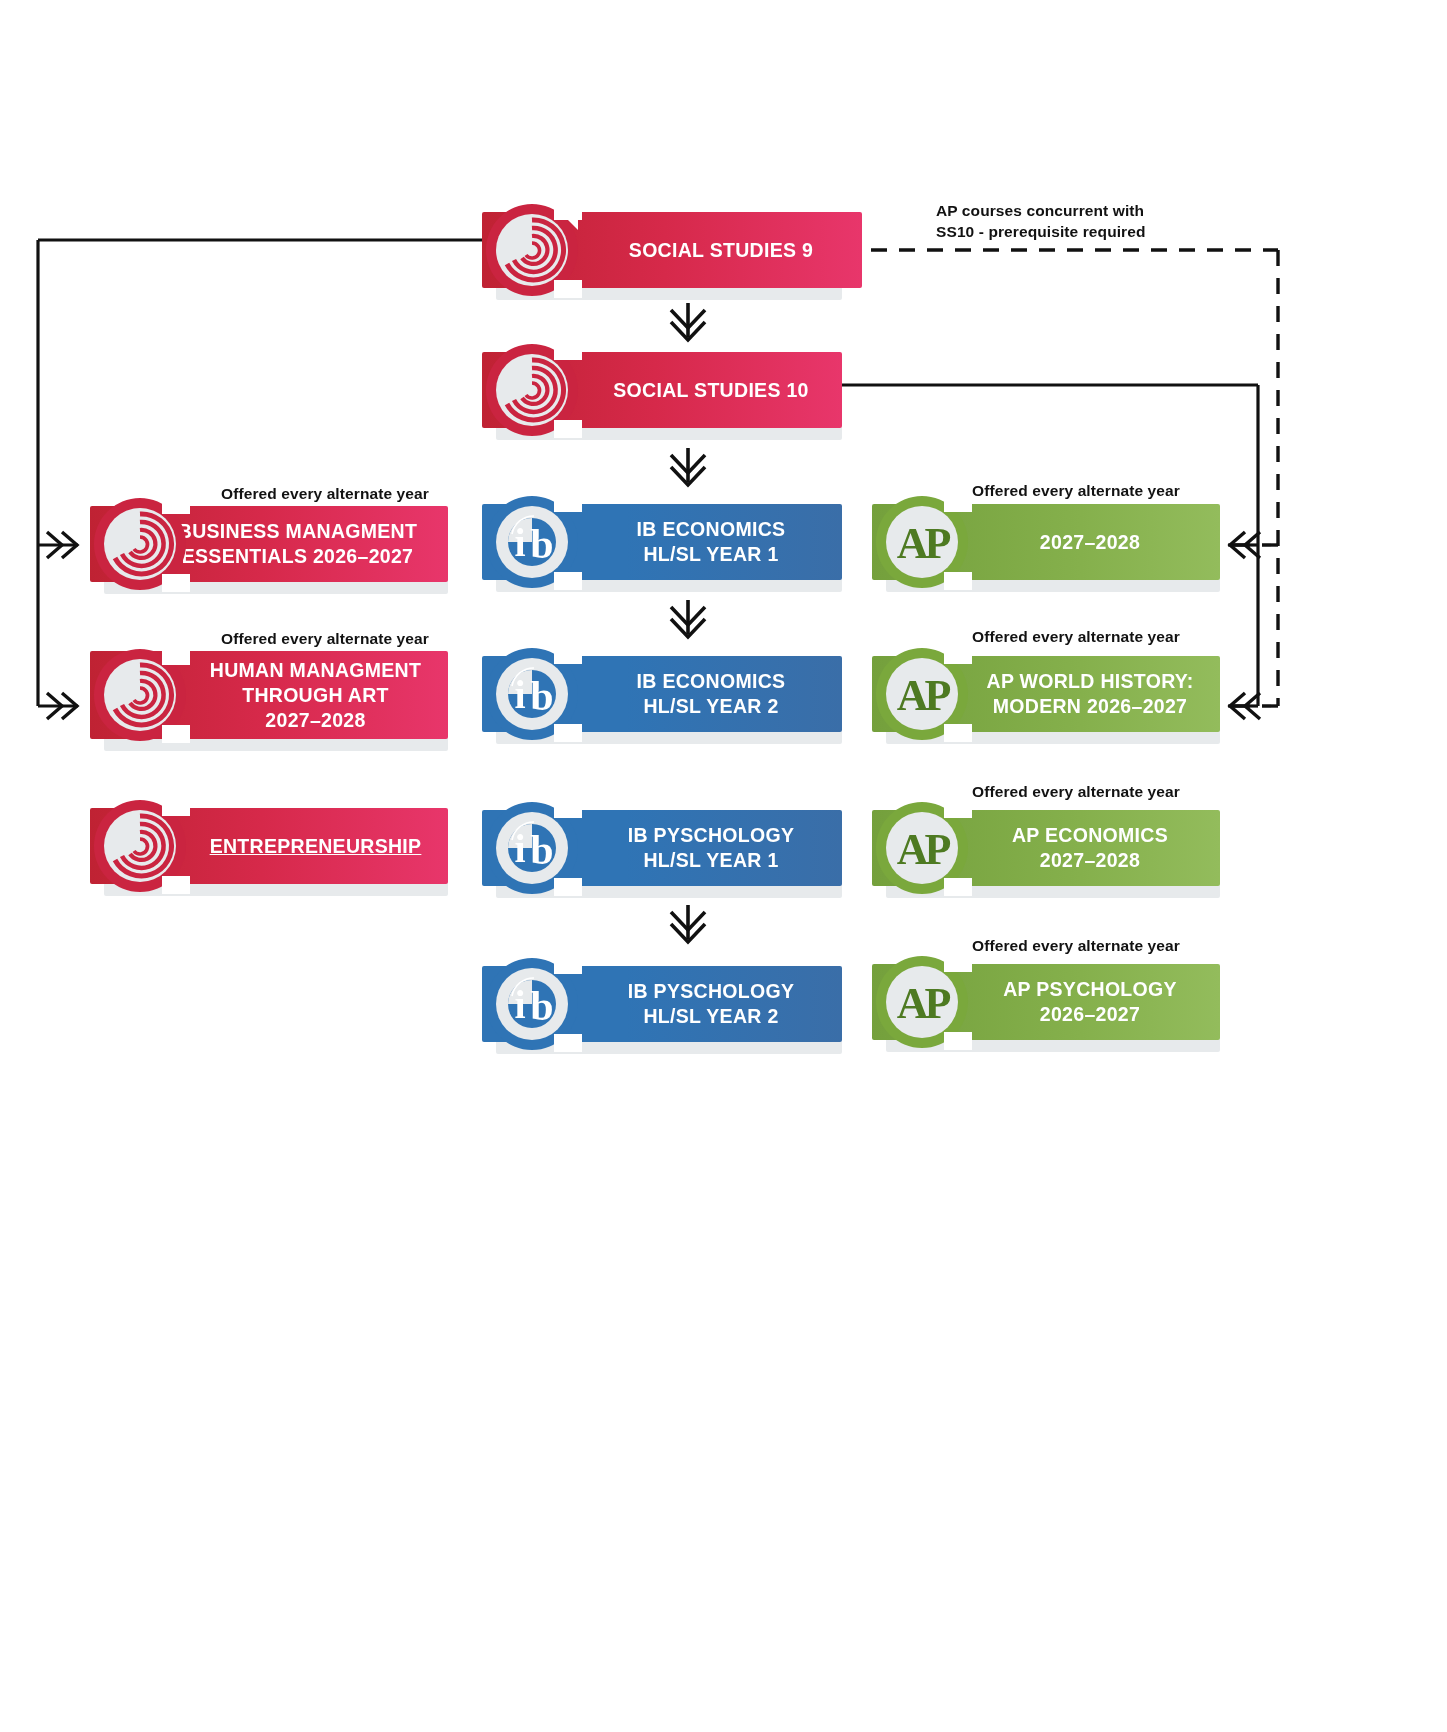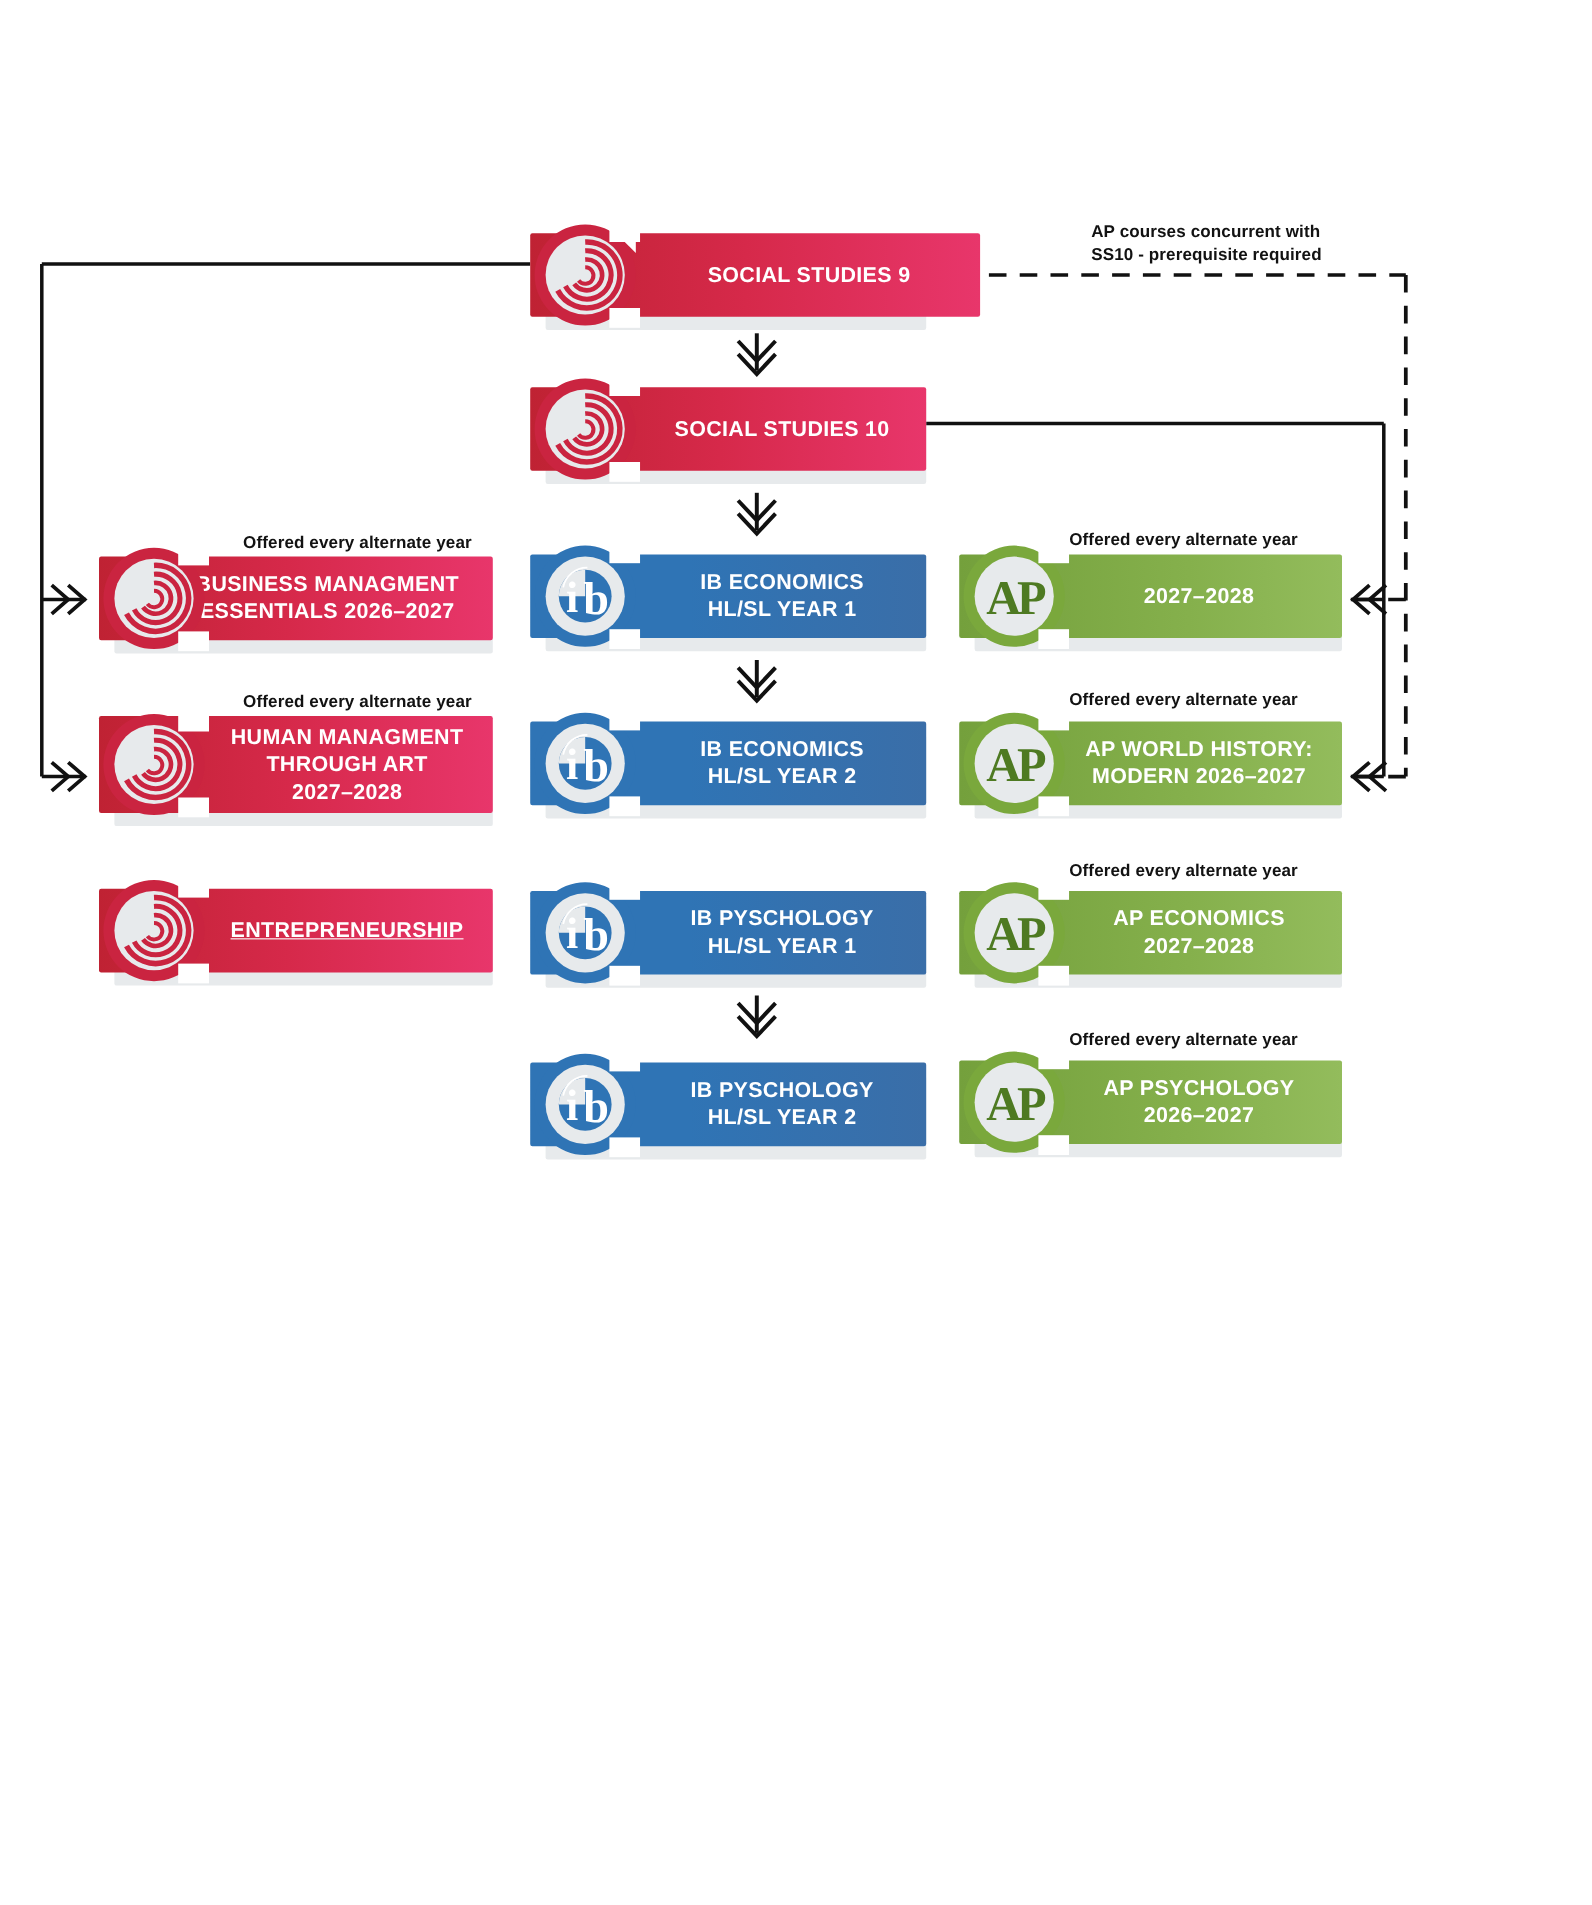--- a/index.html
+++ b/index.html
@@ -112,28 +112,28 @@
       <path d="M671,607 L688,625 L705,607"></path>
       <path d="M671,619 L688,637 L705,619"></path>
     </g>
     <g stroke="#111111" stroke-width="3.6" fill="none" stroke-linecap="butt">
       <path d="M688,905 L688,939"></path>
       <path d="M671,912 L688,930 L705,912"></path>
       <path d="M671,924 L688,942 L705,924"></path>
     </g>
   </svg>
 
-  <div class="note" style="left:992px;top:200px;">
+  <div class="note" style="left:936px;top:200px;">
     <div>AP courses concurrent with</div>
     <div>SS10 - prerequisite required</div>
   </div>
 
   <div class="node" style="left:482px;top:212px;width:360px;">
     <div class="shadow"></div>
-    <div class="bar red" style="width:409px;padding-left:110px;">
+    <div class="bar red" style="width:380px;padding-left:110px;">
       <span>SOCIAL STUDIES 9</span>
     </div>
     <div class="emblem">
       <svg width="100" height="100" viewBox="0 0 100 100">
         <path d="M50 4 A46 46 0 1 0 50 96 A46 46 0 0 0 50 4 Z M50 16 A34 34 0 1 1 50 84 A34 34 0 1 1 50 16 Z" fill="#ca2440"></path>
         <path d="M78 12 L96 12 L96 30 Z" fill="#ffffff"></path>
         <rect x="72" y="4" width="28" height="16" fill="#ffffff"></rect>
         <rect x="72" y="80" width="28" height="18" fill="#ffffff"></rect>
         <circle cx="50" cy="50" r="36" fill="#e7eaec"></circle>
         <g fill="none" stroke="#ca2440" stroke-width="5">

